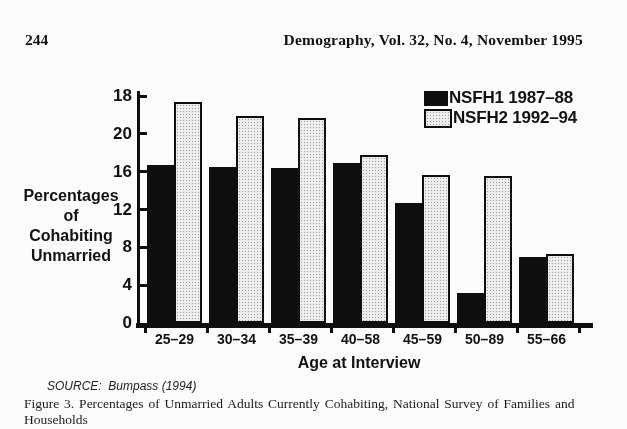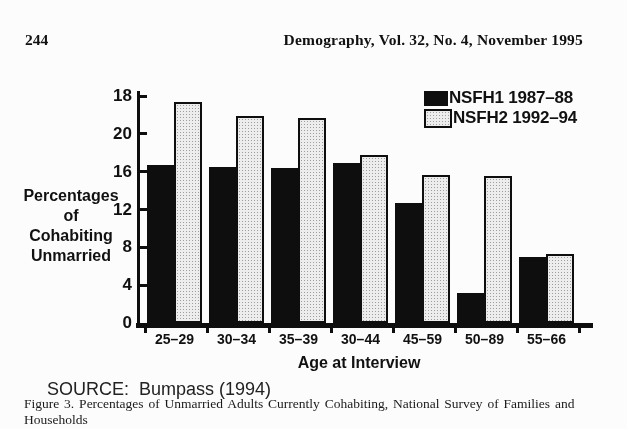--- a/index.html
+++ b/index.html
@@ -33,21 +33,21 @@
     background-size:3px 3px;
     border:2px solid #0e0e0e;
   }
   
   .legend{left:424px;top:88px;}
   .legend-row{display:flex;align-items:center;height:20px;}
   .legend-swatch{width:24px;height:15px;flex:none;}
   .legend-swatch.fill-stippled-light-gray{width:24px;height:15px;}
   .legend-label{font-weight:bold;font-size:17px;margin-left:1px;letter-spacing:-0.2px;}
   
-  .source{left:47px;top:379px;font-size:18px;white-space:pre;color:#222;}
+  .source{left:47px;top:379px;font-size:12px;white-space:pre;color:#222;font-style:italic;}
   .caption{left:24px;top:396px;width:596px;font-family:"Liberation Serif",serif;font-size:13.5px;color:#1a1a1a;word-spacing:1.5px;}
 </style>
 </head>
 <body>
 
 <div class="abs page-number">244</div>
 <div class="abs journal-title">Demography, Vol. 32, No. 4, November 1995</div>
 
 <div class="abs ylabel" id="ylabel">
     <div class="">Percentages</div>
@@ -112,21 +112,21 @@
     <div class="abs xtick" style="left: 329.5px;"></div>
     <div class="abs xtick" style="left: 391.5px;"></div>
     <div class="abs xtick" style="left: 453.5px;"></div>
     <div class="abs xtick" style="left: 515.5px;"></div>
     <div class="abs xtick" style="left: 577.5px;"></div>
   </div>
 <div id="xcats">
     <div class="abs xcat" style="left: 143.5px;">25–29</div>
     <div class="abs xcat" style="left: 205.5px;">30–34</div>
     <div class="abs xcat" style="left: 267.5px;">35–39</div>
-    <div class="abs xcat" style="left: 329.5px;">30–44</div>
+    <div class="abs xcat" style="left: 329.5px;">40–58</div>
     <div class="abs xcat" style="left: 391.5px;">45–59</div>
     <div class="abs xcat" style="left: 453.5px;">50–89</div>
     <div class="abs xcat" style="left: 515.5px;">55–66</div>
   </div>
 <div class="abs xaxis-title">Age at Interview</div>
 
 <div class="abs legend" id="legend">
     <div class="legend-row">
       <div class="legend-swatch fill-solid-black"></div>
       <div class="legend-label">NSFH1 1987–88</div>

